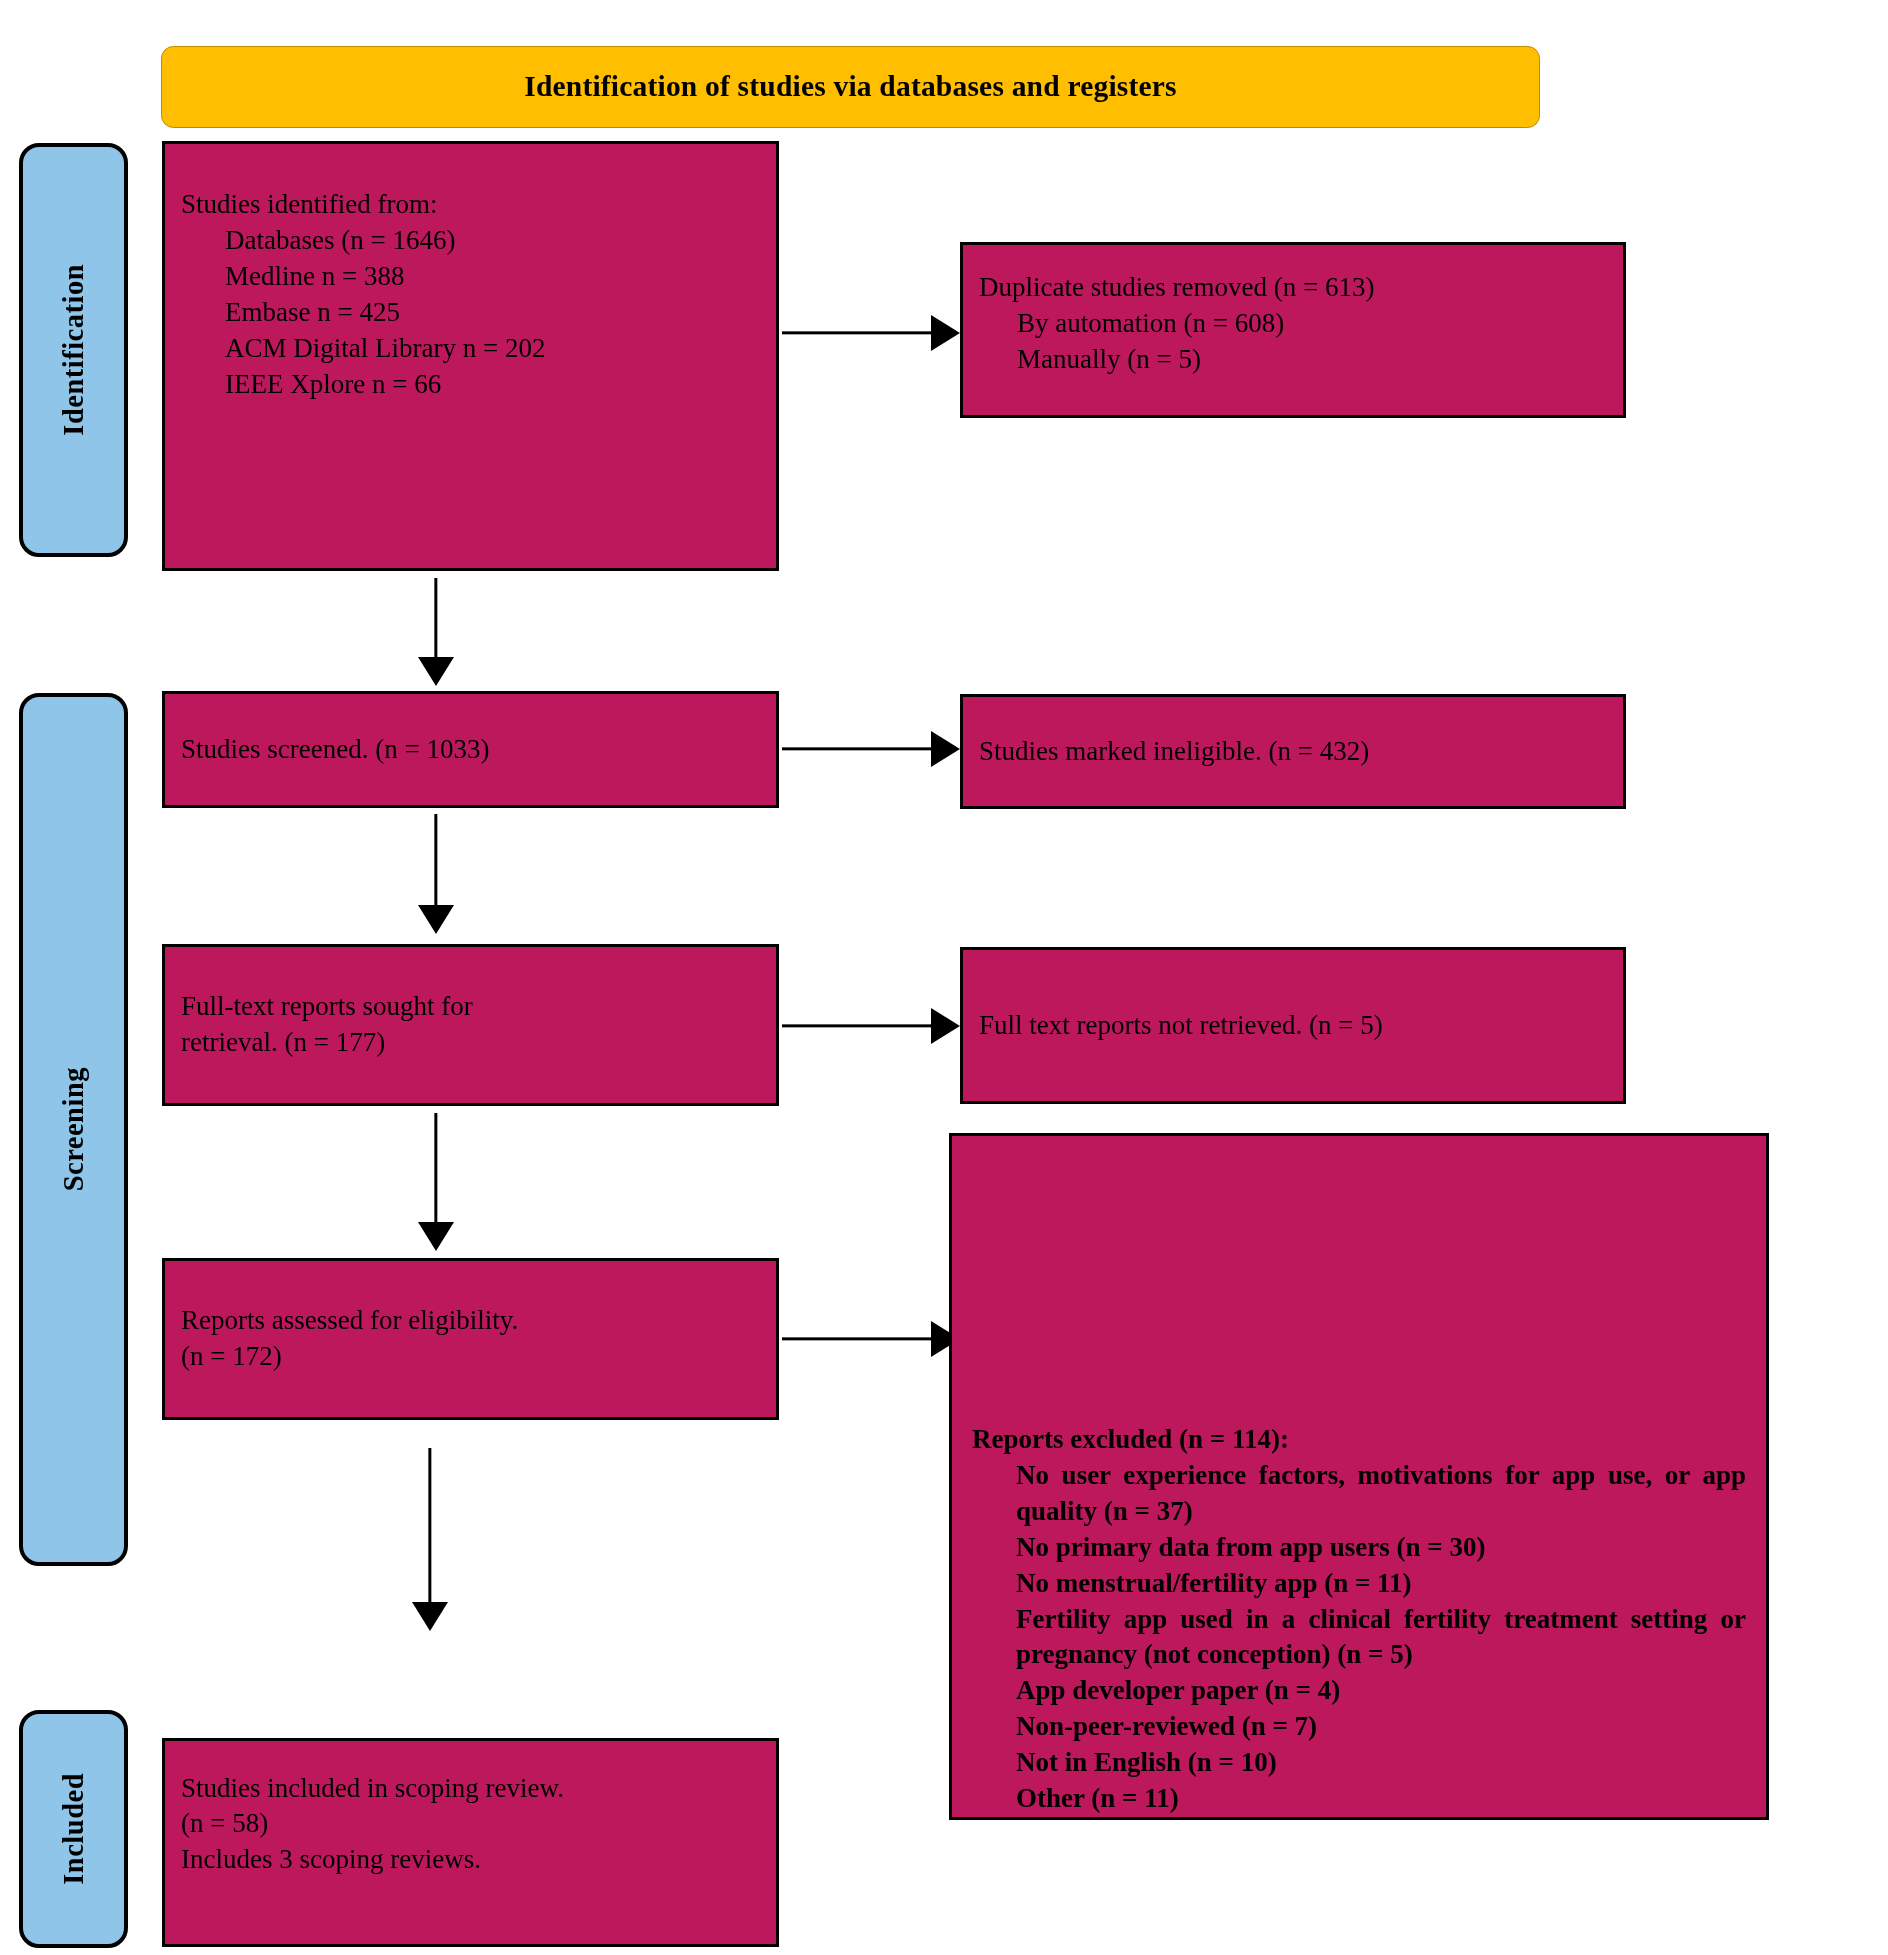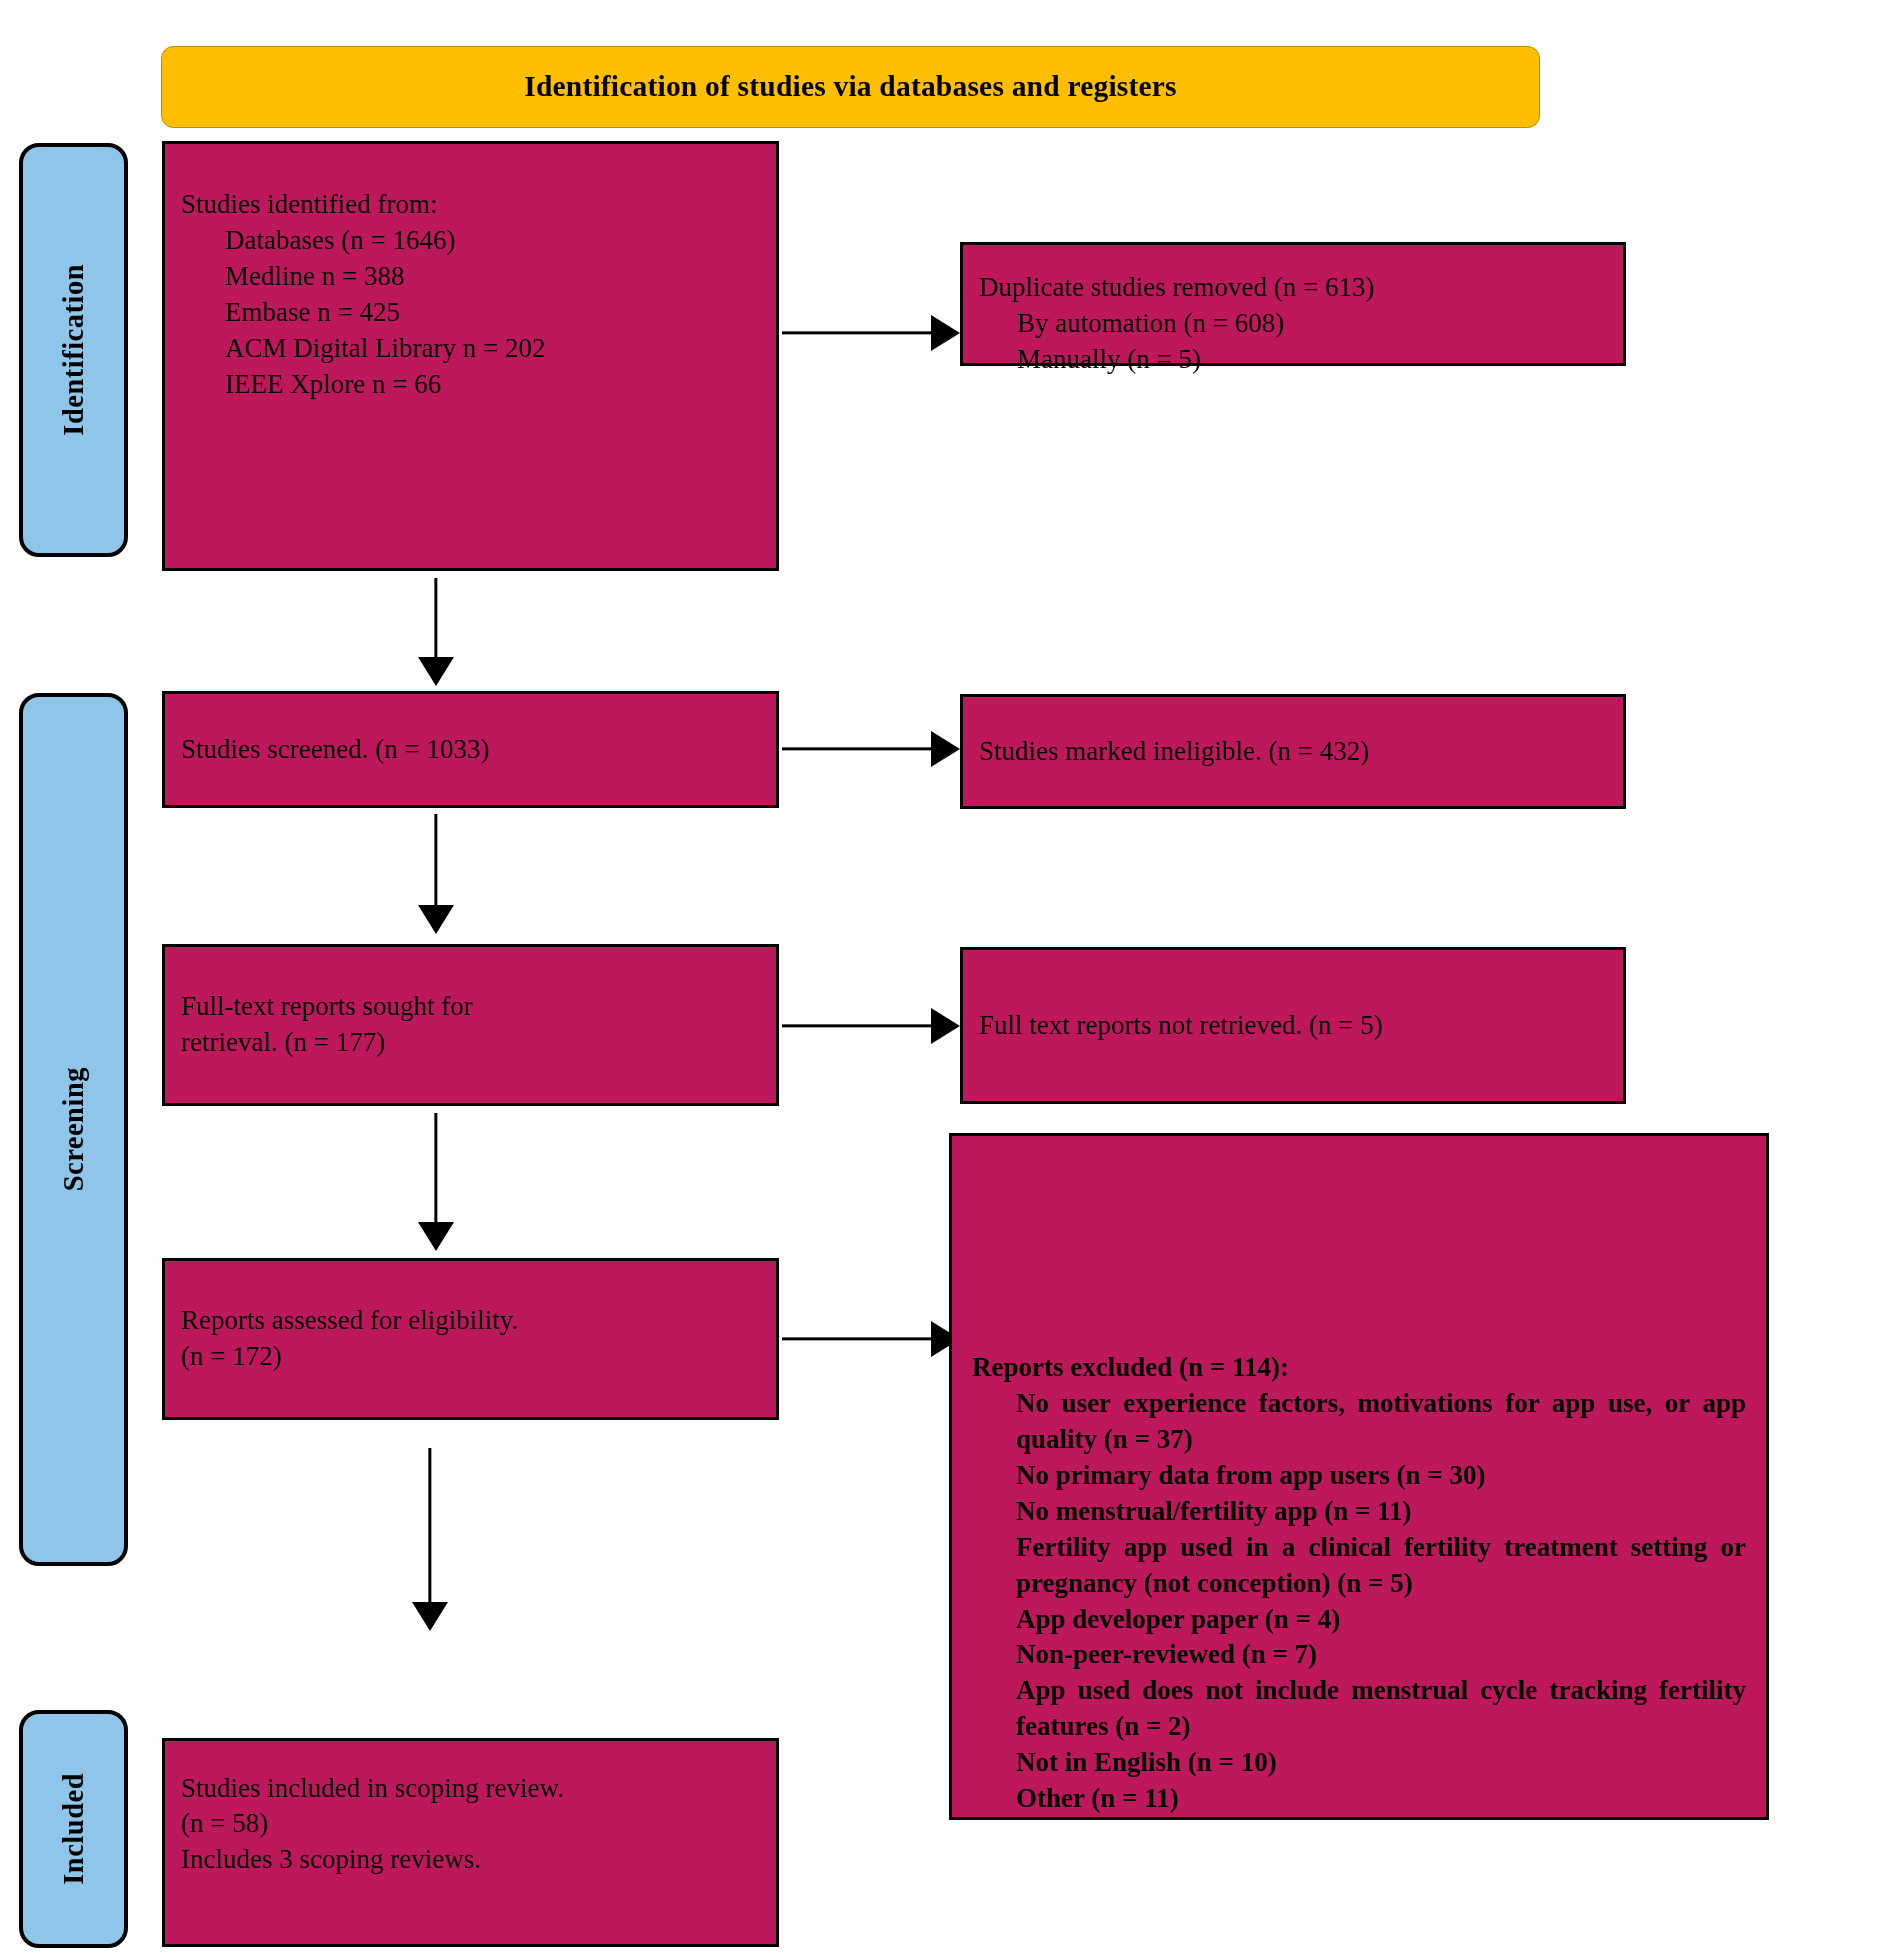--- a/index.html
+++ b/index.html
@@ -119,21 +119,21 @@
       <span class="indent">ACM Digital Library n = 202</span>
       <span class="indent">IEEE Xplore n = 66</span>
     </div>
   </div>
 
   <div class="arrow-h" style="left:782px;top:314px;width:178px;height:38px;">
     <div class="shaft" style="width:152px;"></div>
     <div class="head"></div>
   </div>
 
-  <div class="node box" style="left:960px;top:242px;width:666px;height:124px;align-items:flex-start;padding-top:25px;">
+  <div class="node box" style="left:960px;top:242px;width:666px;height:176px;align-items:flex-start;padding-top:25px;">
     <div class="txt">
       <span>Duplicate studies removed (n = 613)</span>
       <span class="indent-sm">By automation (n = 608)</span>
       <span class="indent-sm">Manually (n = 5)</span>
     </div>
   </div>
 
   <div class="arrow-v" style="left:418px;top:578px;width:36px;height:108px;">
     <div class="shaft" style="height:80px;"></div>
     <div class="head"></div>
@@ -198,21 +198,20 @@
 
   <div class="node box justify" style="left:949px;top:1133px;width:820px;height:687px;align-items:flex-end;padding:37px 20px 0 20px;font-weight:bold;">
     <div class="txt">
       <span>Reports excluded (n = 114):</span>
       <span class="indent">No user experience factors, motivations for app use, or app quality (n = 37)</span>
       <span class="indent">No primary data from app users (n = 30)</span>
       <span class="indent">No menstrual/fertility app (n = 11)</span>
       <span class="indent">Fertility app used in a clinical fertility treatment setting or pregnancy (not conception) (n = 5)</span>
       <span class="indent">App developer paper (n = 4)</span>
       <span class="indent">Non-peer-reviewed (n = 7)</span>
-      <span class="indent">App used does not include menstrual cycle tracking fertility features (n = 2)</span>
       <span class="indent">Not in English (n = 10)</span>
       <span class="indent">Other (n = 11)</span>
     </div>
   </div>
 
   <div class="arrow-v" style="left:412px;top:1448px;width:36px;height:183px;">
     <div class="shaft" style="height:155px;"></div>
     <div class="head"></div>
   </div>
 

